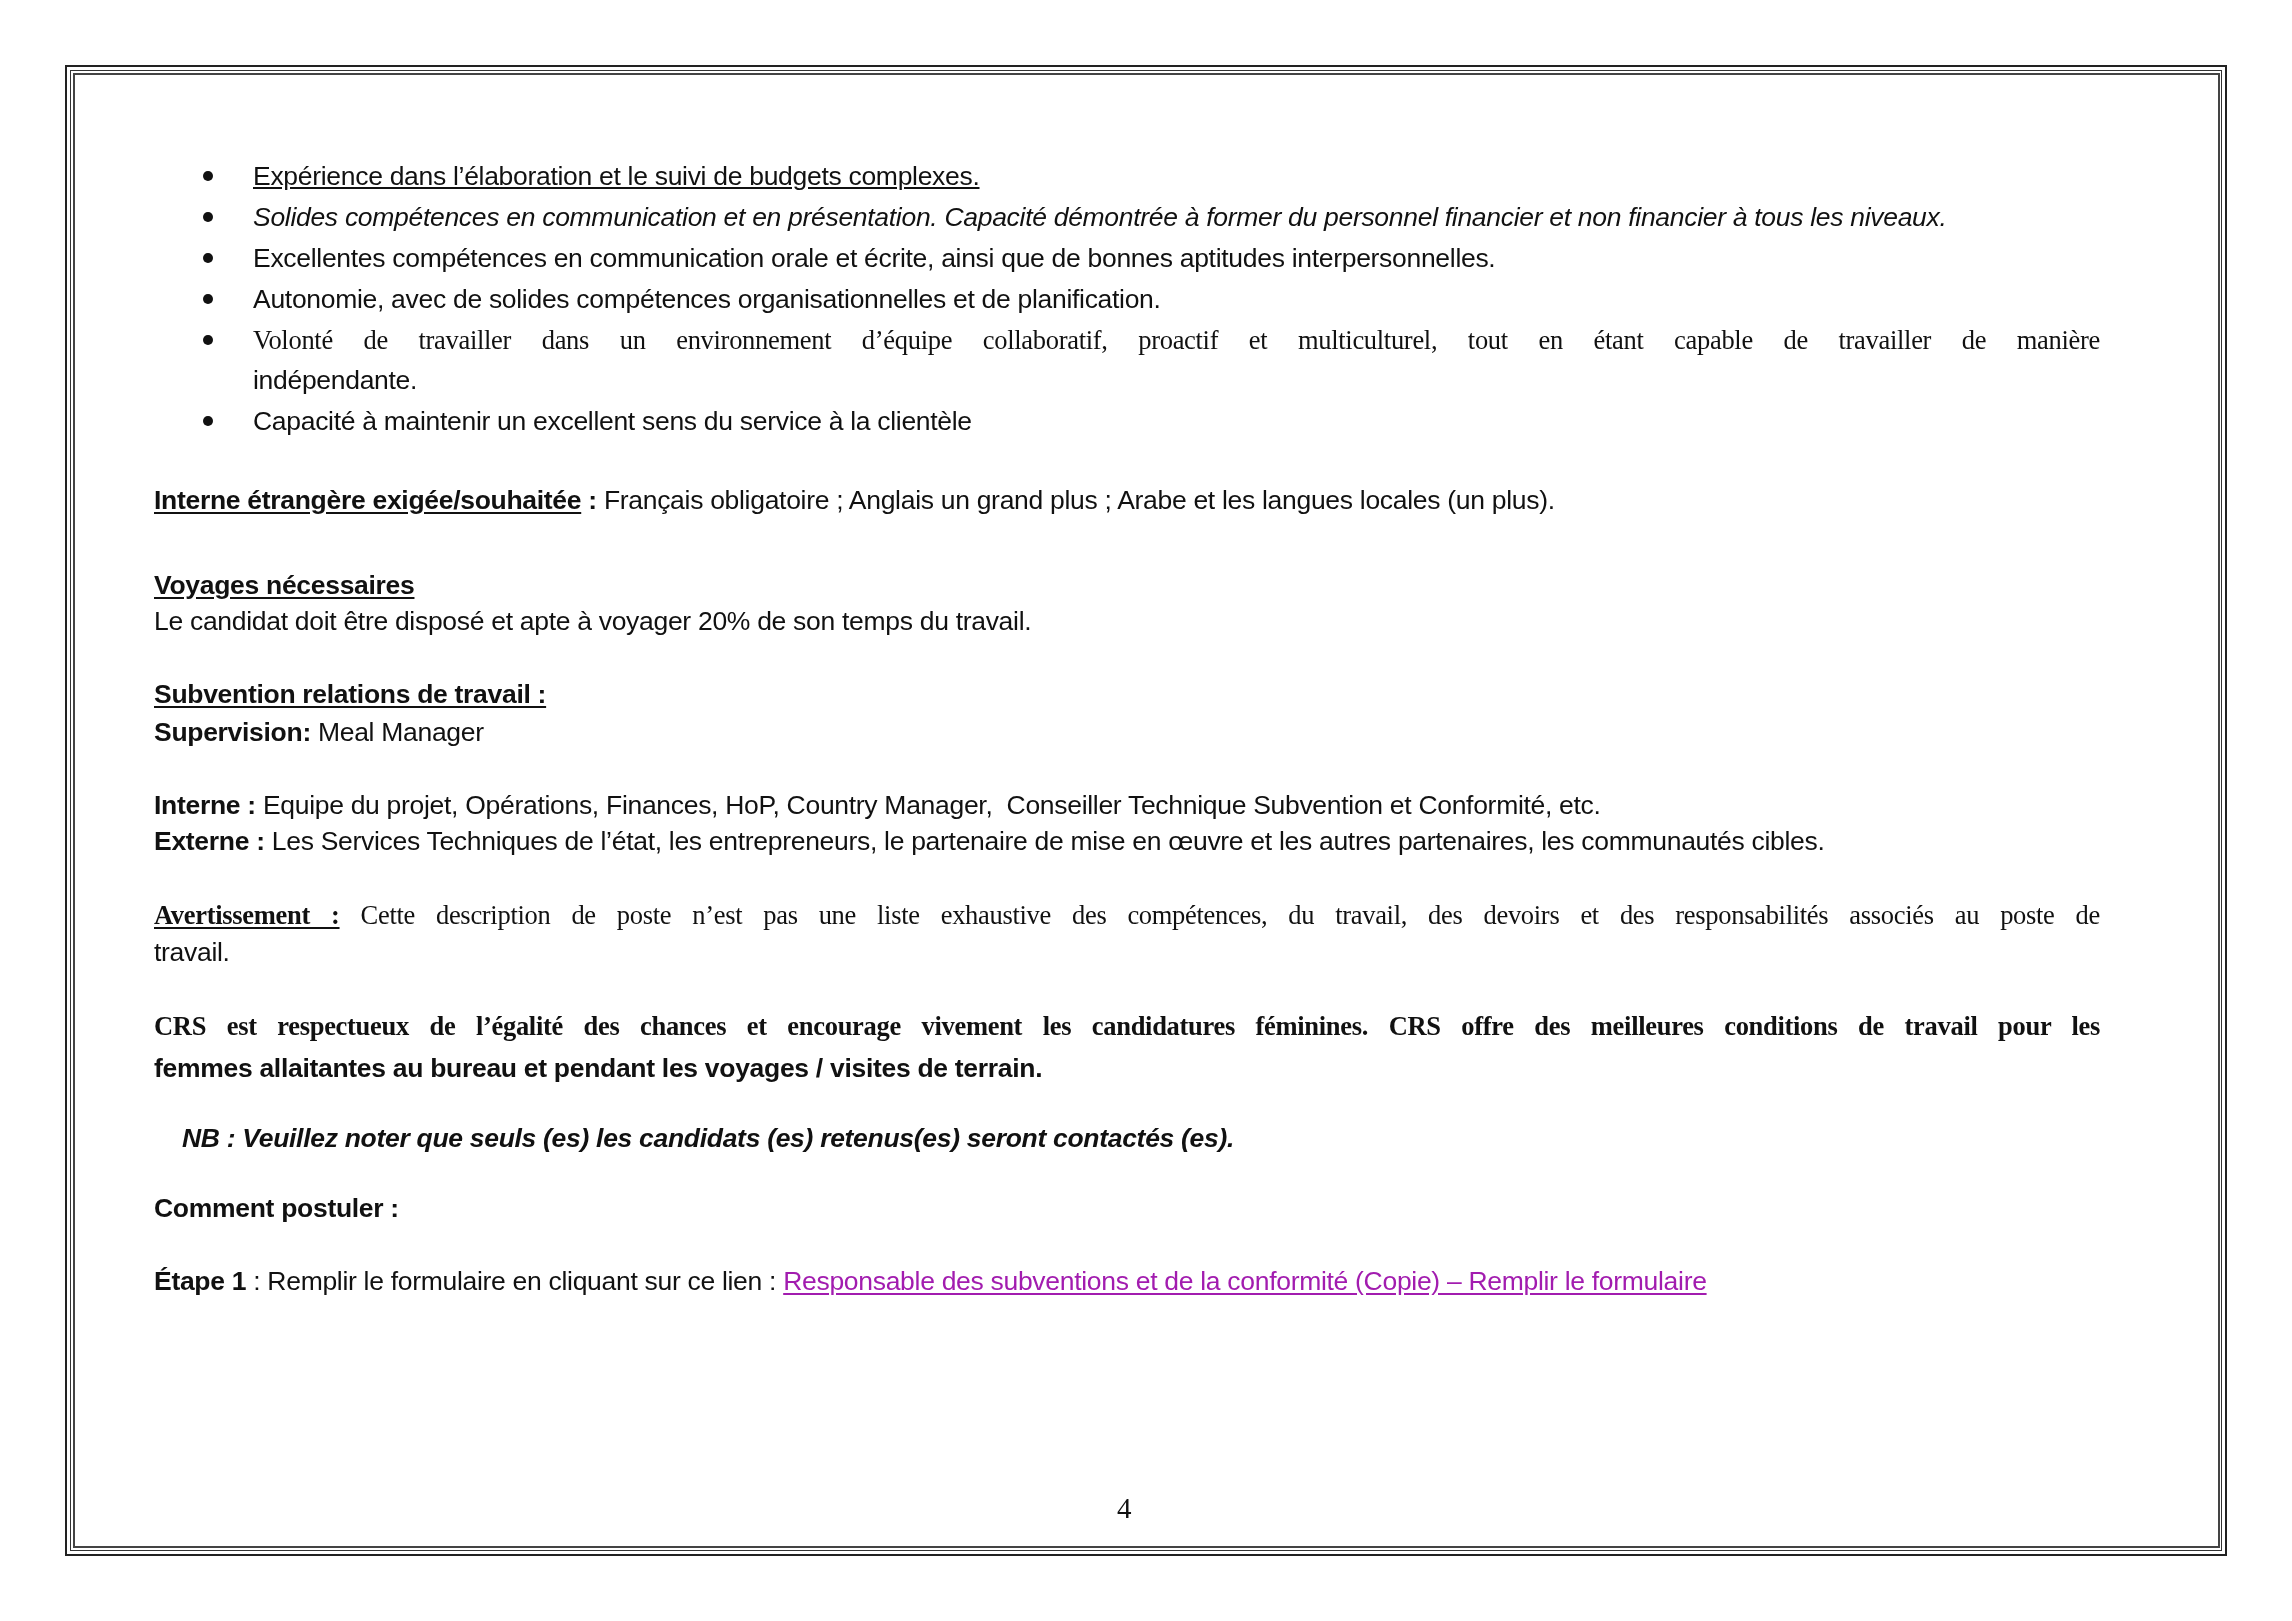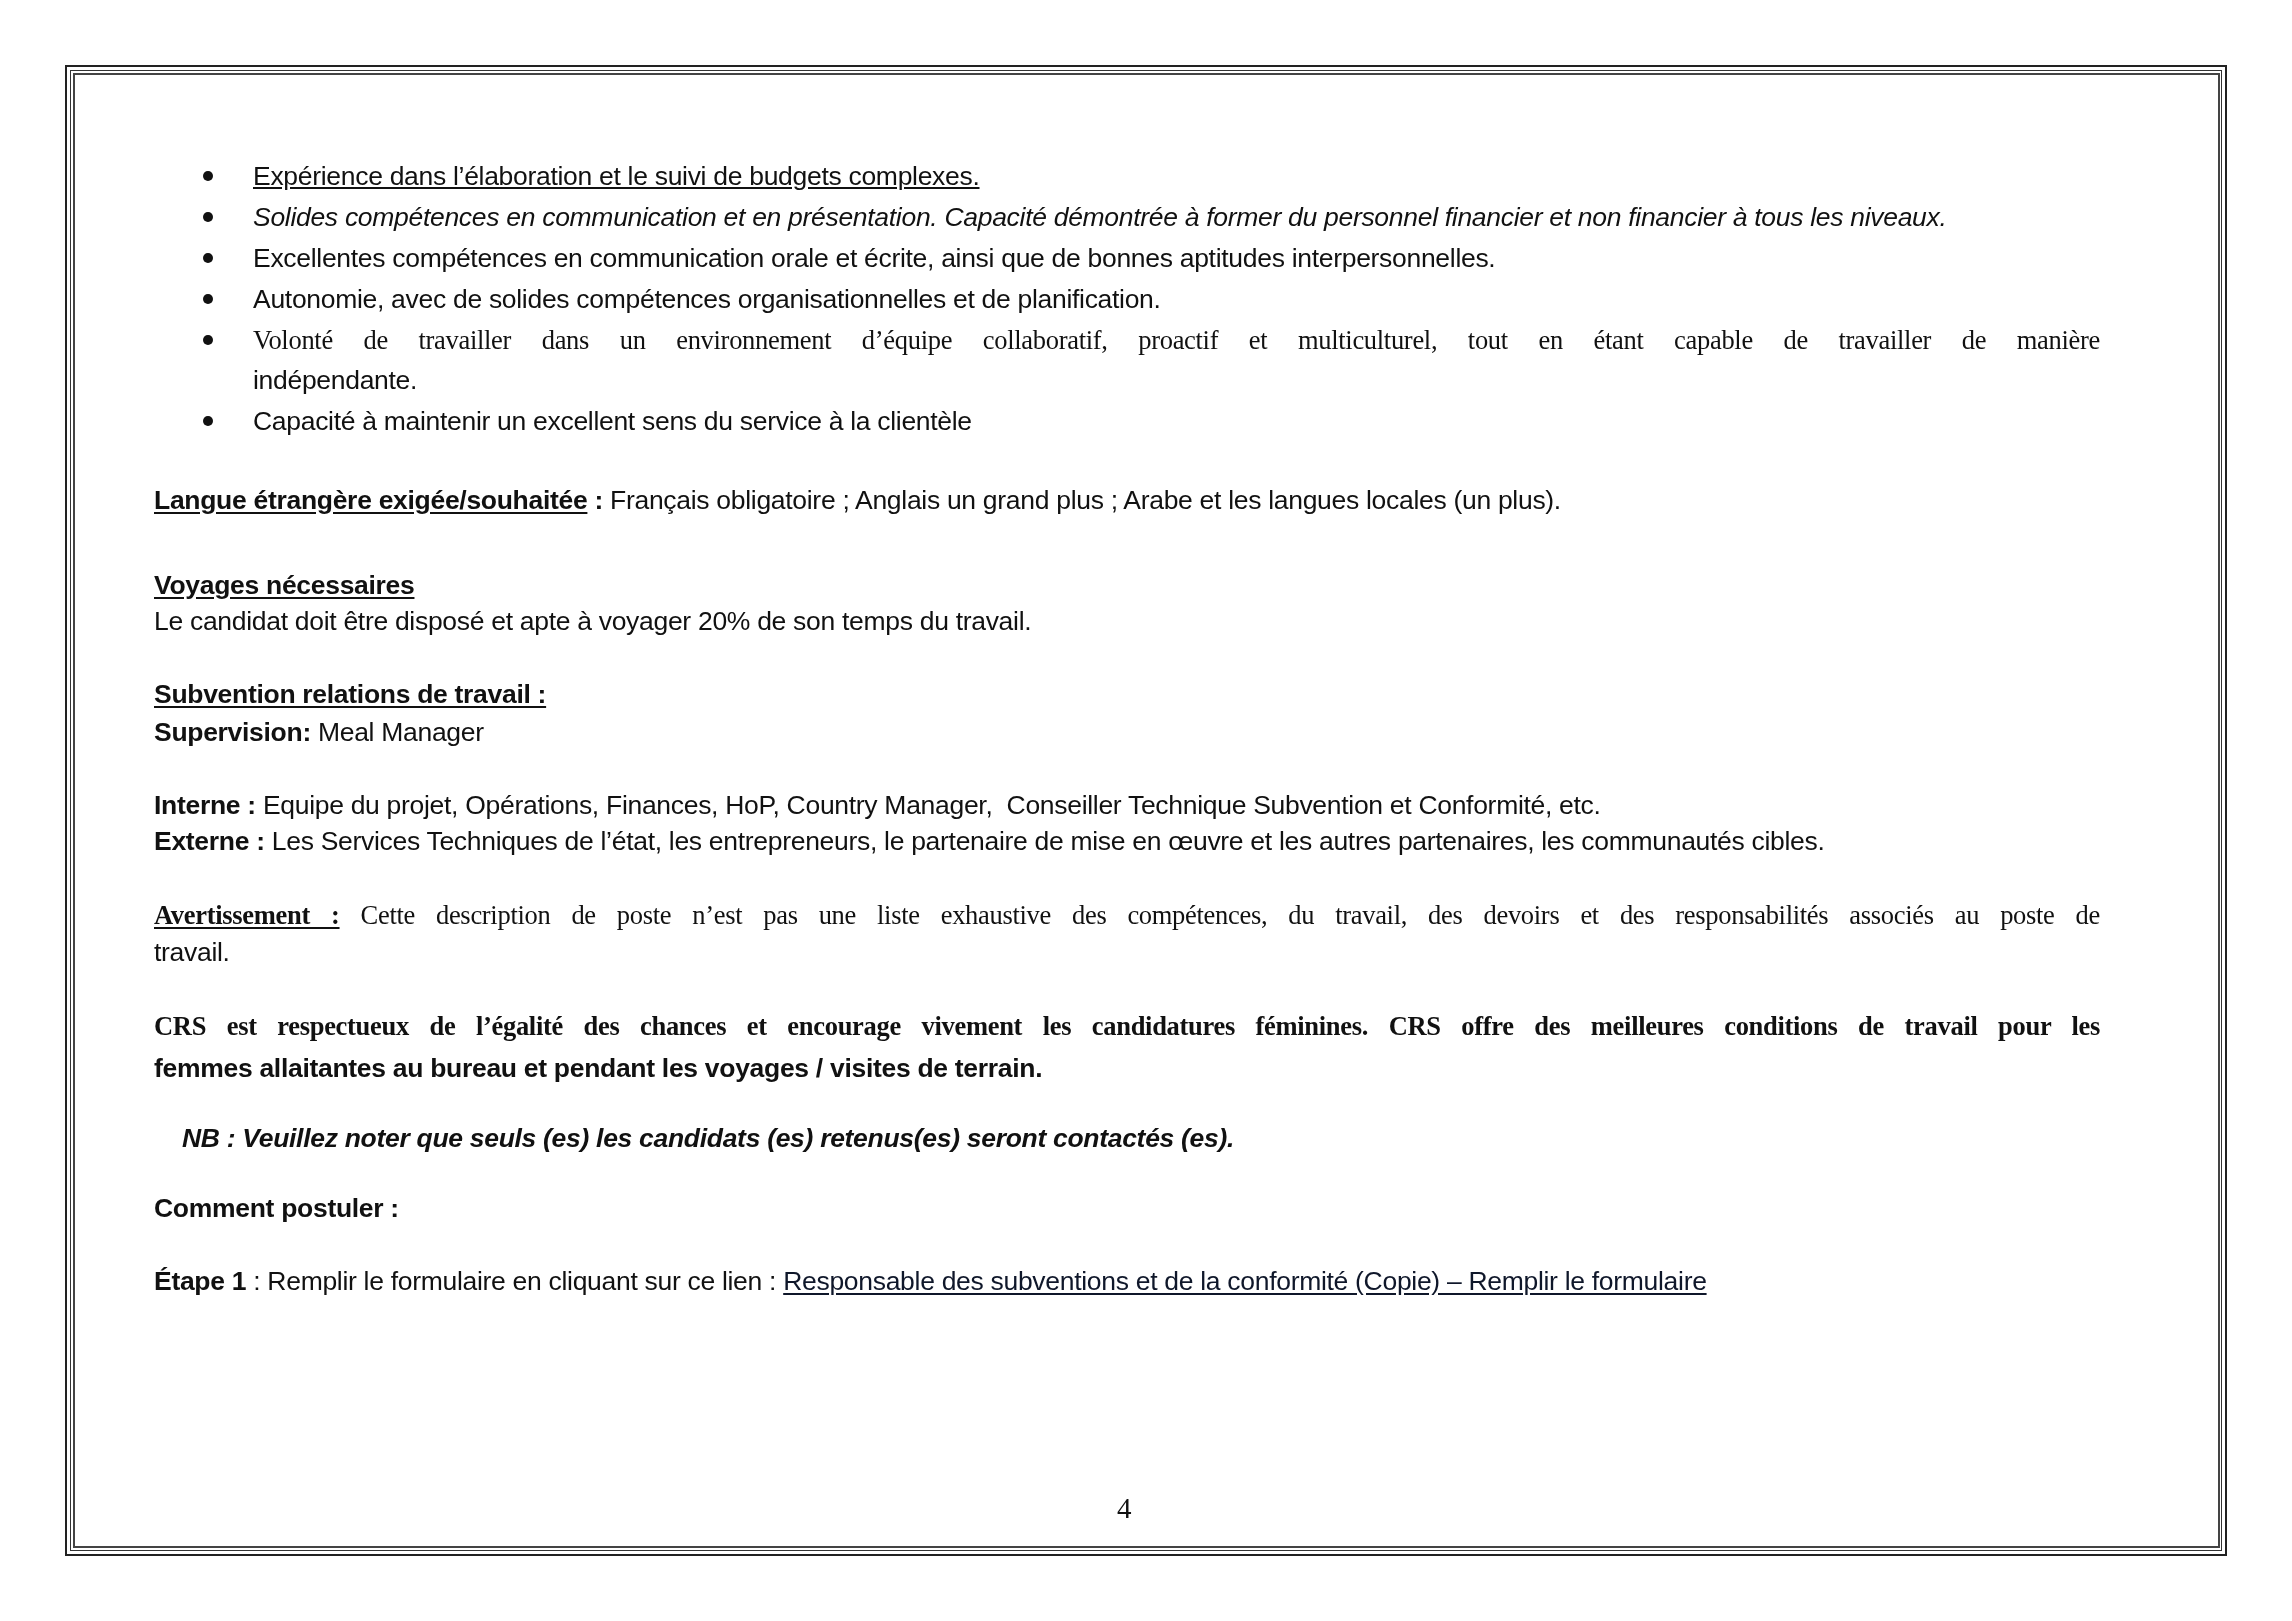--- a/index.html
+++ b/index.html
@@ -10,21 +10,21 @@
   .frame-mid { position: absolute; left: 70px; top: 70px; width: 2152px; height: 1481px;
                border: 1px solid #333; box-sizing: border-box; }
   .frame-inner { position: absolute; left: 73px; top: 73px; width: 2147px; height: 1475px;
                  border: 2px solid #444; box-sizing: border-box; }
   .line { position: absolute; font-size: 26.5px; line-height: 37px; white-space: nowrap; letter-spacing: -0.3px; }
   .justify { white-space: normal; text-align: justify; text-align-last: justify; font-family: Liberation Serif, serif; }
   .bullet { position: absolute; width: 9.8px; height: 9.8px; border-radius: 50%; background: #111; }
   .b { font-weight: bold; }
   .u { text-decoration: underline; text-underline-offset: 2.9px; }
   .i { font-style: italic; }
-  a.link { color: #0f172a; text-decoration: underline; text-underline-offset: 2.9px; }
+  a.link { color: #a21caf; text-decoration: underline; text-underline-offset: 2.9px; }
   .pageno { position: absolute; left: 1117px; top: 1492px; font-family: "Liberation Serif", serif; font-size: 29px; }
 </style>
 </head>
 <body>
 
 <div class="frame-outer"></div>
 <div class="frame-mid"></div>
 <div class="frame-inner"></div>
 
 <div>
@@ -49,21 +49,21 @@
     <div class="line justify" style="left:253px; top:322px; width:1847px; height:37px; overflow:hidden;"> Volonté de travailler dans un environnement d’équipe collaboratif, proactif et multiculturel, tout en étant capable de travailler de manière</div>
     <div class="line" style="left:253px; top:362px;">indépendante.</div>
   </div>
   <div>
     <span class="bullet" style="left:203px; top:416px;"></span>
     <div class="line" style="left:253px; top:403px;">Capacité à maintenir un excellent sens du service à la clientèle</div>
   </div>
 </div>
 
 <div class="line" style="left:154px; top:482px;">
-  <span class="b u">Langue étrangère exigée/souhaitée</span><span class="b"> : </span><span>Français obligatoire ; Anglais un grand plus ; Arabe et les langues locales (un plus).</span>
+  <span class="b u">Interne étrangère exigée/souhaitée</span><span class="b"> : </span><span>Français obligatoire ; Anglais un grand plus ; Arabe et les langues locales (un plus).</span>
 </div>
 
 <div class="line b u" style="left:154px; top:567px;">Voyages nécessaires</div>
 <div class="line" style="left:154px; top:603px;">Le candidat doit être disposé et apte à voyager 20% de son temps du travail.</div>
 
 <div class="line b u" style="left:154px; top:676px;">Subvention relations de travail :</div>
 <div class="line" style="left:154px; top:714px;">
   <span class="b">Supervision:</span><span> Meal Manager</span>
 </div>
 <div class="line" style="left:154px; top:787px;">

